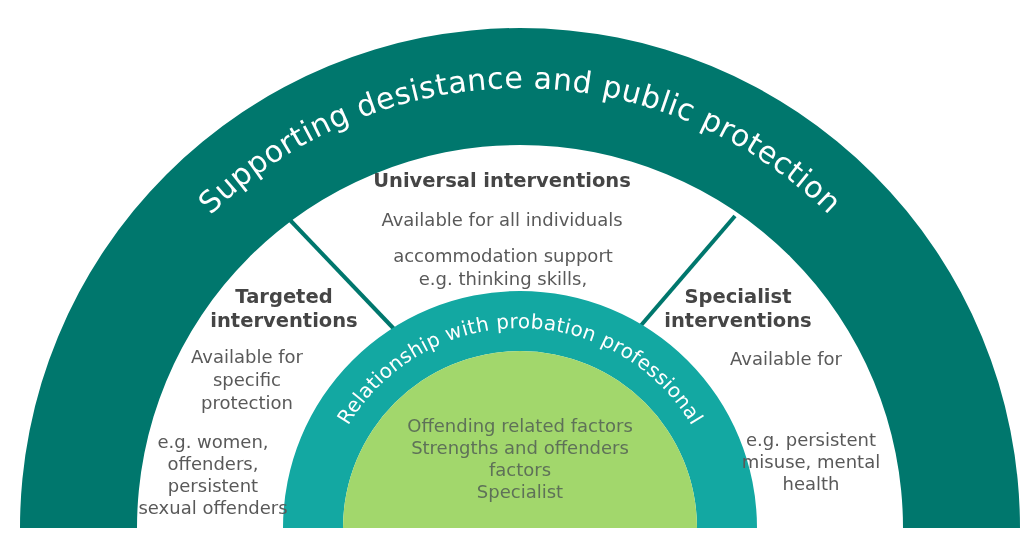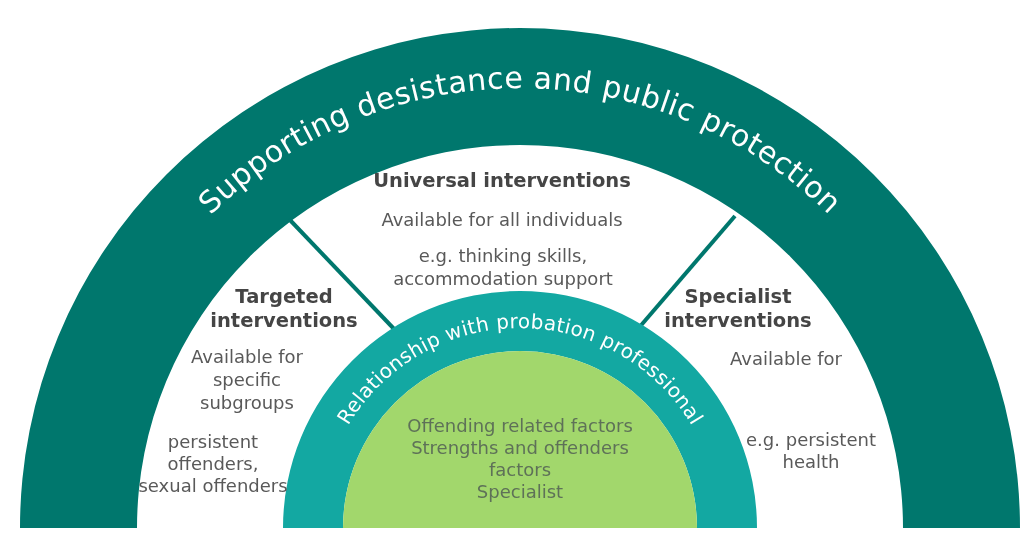--- a/index.html
+++ b/index.html
@@ -79,42 +79,44 @@
       <textPath href="#outer-text-arc" startOffset="50%" text-anchor="middle">Supporting desistance and public protection</textPath>
     </text>
     <text class="arc-sub">
       <textPath href="#inner-text-arc" startOffset="50%" text-anchor="middle">Relationship with probation professional</textPath>
     </text>
   </svg>
 
   <div class="txt heading" style="left:502px; top:169px;">Universal interventions</div>
   <div class="txt" style="left:502px; top:208px;">Available for all individuals</div>
   <div class="txt" style="left:503px; top:244px;">
+    <div>accommodation support</div>
     <div>e.g. thinking skills,</div>
-    <div>accommodation support</div>
   </div>
 
   <div class="txt heading wrap" style="left:284px; top:285px;">Targeted interventions</div>
   <div class="txt" style="left:247px; top:345px;">
     <div>Available for</div>
     <div>specific</div>
-    <div>subgroups</div>
+    <div>protection</div>
   </div>
   <div class="txt eg" style="left:213px; top:431px;">
+    <div>e.g. women,</div>
+    <div>offenders,</div>
     <div>persistent</div>
-    <div>offenders,</div>
     <div>sexual offenders</div>
   </div>
 
   <div class="txt heading wrap" style="left:738px; top:285px;">Specialist interventions</div>
   <div class="txt" style="left:786px; top:347px;">
     <div>Available for</div>
   </div>
   <div class="txt eg" style="left:811px; top:429px;">
     <div>e.g. persistent</div>
+    <div>misuse, mental</div>
     <div>health</div>
   </div>
 
   <div class="core-text" style="left:520px; top:415px;">
     <div>Offending related factors</div>
     <div>Strengths and offenders factors</div>
     <div>Specialist</div>
   </div>
 
 </div>

